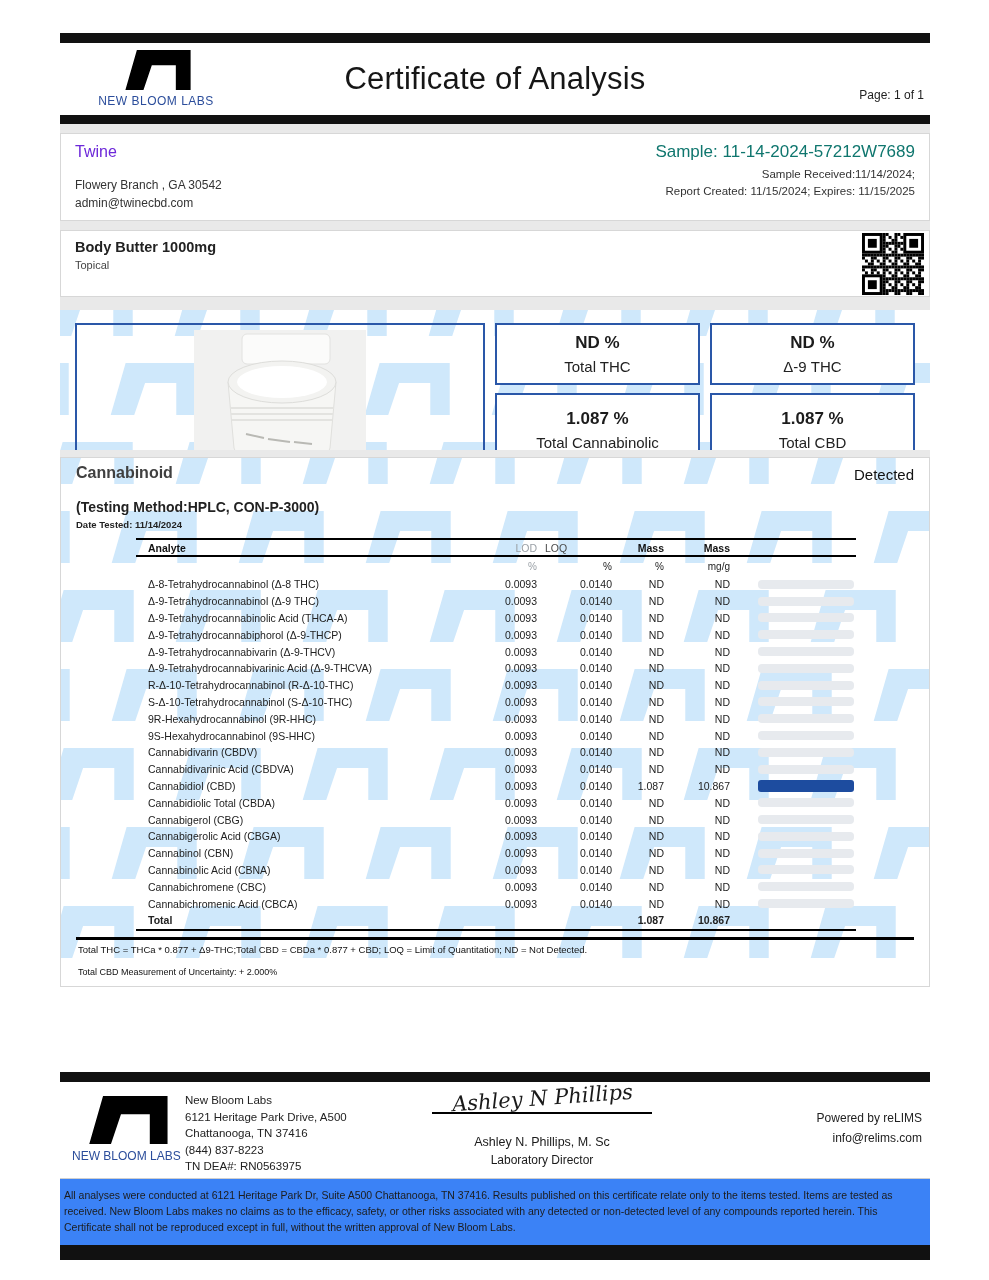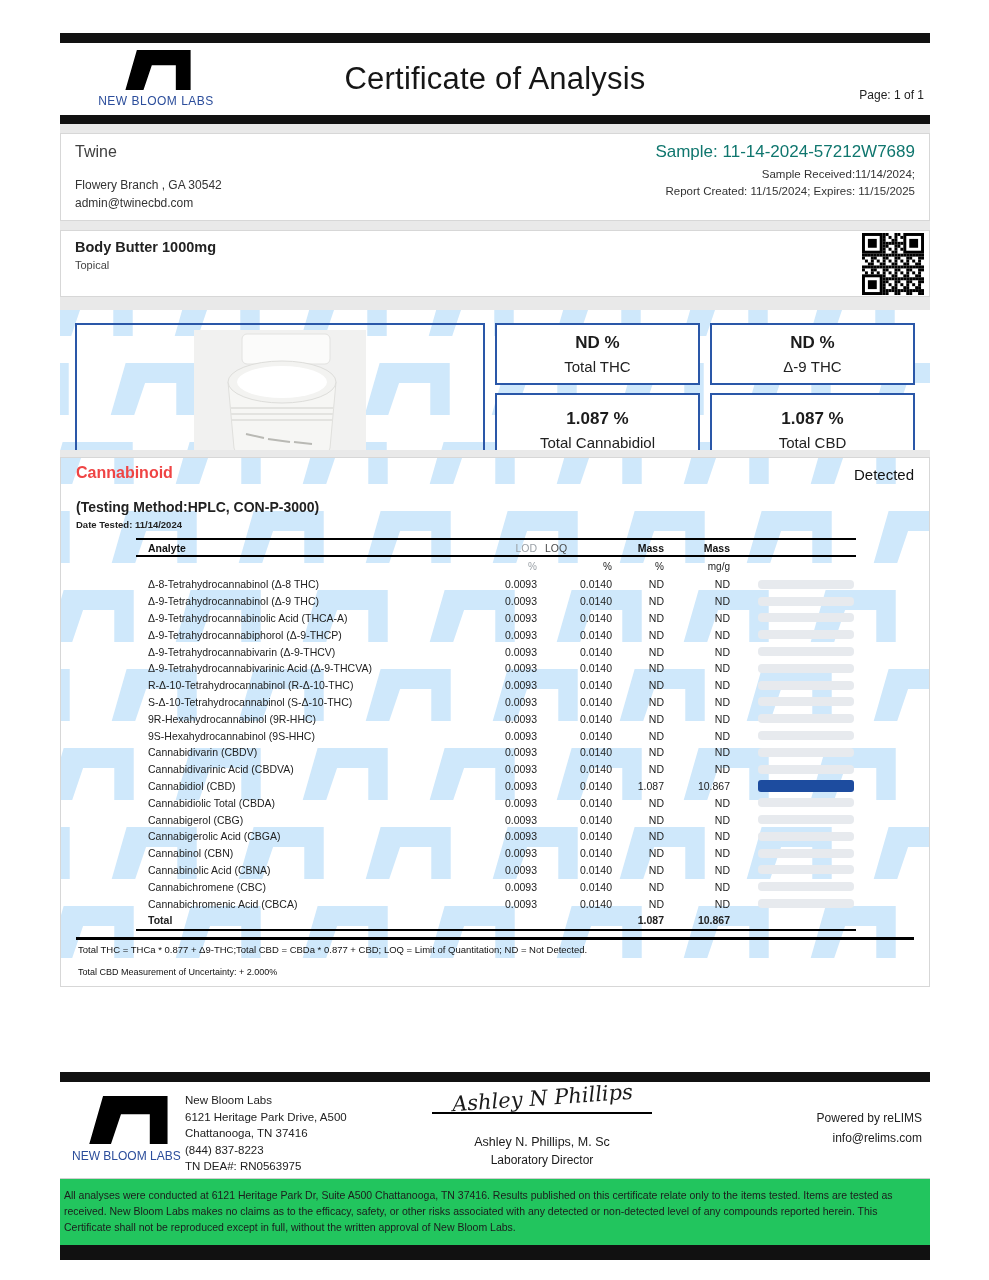--- a/index.html
+++ b/index.html
@@ -15,21 +15,21 @@
   .brand-name { color:#2b4d9b; font-size:12px; letter-spacing:0.5px; margin-top:4px; white-space:nowrap; }
   .doc-title { position:absolute; left:0; right:0; text-align:center; font-size:31px; color:#161616; letter-spacing:0.2px; }
   .page-no { position:absolute; right:6px; top:45px; font-size:12px; color:#222; }
   .header-bot-bar { background:#111; height:9px; width:100%; }
 
   .doc-body { background:#e9e9e9; }
   .section { background:#fff; border:1px solid #d7d7d7; position:relative; }
   .gap { height:9px; }
 
   .client-section { height:88px; padding:9px 14px; }
-  .client-name { font-size:16px; color:#404040; }
+  .client-name { font-size:16px; color:#6d28d9; }
   .client-lines { margin-top:15px; font-size:12px; line-height:18px; color:#333; }
   .sample-block { position:absolute; top:8px; right:14px; text-align:right; }
   .sample-id { font-size:17px; color:#0f766e; }
   .sample-sub { font-size:11.5px; color:#333; margin-top:4px; line-height:17px; }
 
   .product-section { height:67px; padding:8px 14px; }
   .product-name { font-size:14.5px; font-weight:bold; color:#222; }
   .product-type { font-size:11px; color:#444; margin-top:4px; }
   .qr-wrap { position:absolute; right:5px; top:2px; width:62px; height:62px; background:#fff; }
 
@@ -40,21 +40,21 @@
   .results-inner { position:relative; display:flex; padding:13px 15px 10px 15px; height:100%; }
   .photo-box { width:410px; height:149px; border:2px solid #2a57a8; background:transparent; display:flex; align-items:center; justify-content:center; }
   .photo-canvas { width:172px; height:135px; }
   .summary-grid { margin-left:10px; flex:1; display:grid; grid-template-columns:1fr 1fr; grid-template-rows:62px 74px; gap:8px 10px; }
   .sum-box { border:2px solid #2a57a8; background:#fff; display:flex; flex-direction:column; align-items:center; justify-content:center; }
   .sum-value { font-size:17px; font-weight:bold; color:#1c1c1c; }
   .sum-label { font-size:15px; color:#222; margin-top:5px; }
 
   .cann-section { padding:6px 15px 8px 15px; }
   .cann-head { position:relative; }
-  .cann-title { font-size:16px; font-weight:bold; color:#ef4444; }
+  .cann-title { font-size:16px; font-weight:bold; color:#404040; }
   .cann-status { position:absolute; right:0; top:2px; font-size:15px; color:#111; }
   .cann-method { font-size:14px; font-weight:700; color:#222; margin-top:17px; }
   .cann-date { font-size:9.5px; font-weight:600; color:#222; margin-top:4px; }
 
   .ctable { position:relative; margin:8px 0 0 60px; width:720px; border-top:2.5px solid #000; border-bottom:2px solid #000; }
   .trow, .thead-row, .tunits-row { display:grid; grid-template-columns:1fr 80px 75px 52px 66px 118px; align-items:center; }
   .thead-row { height:17px; border-bottom:2px solid #000; font-size:10.5px; }
   .tunits-row { height:19px; font-size:10px; color:#222; }
   .trow { height:16.8px; font-size:10.5px; color:#222; }
   .c-an { padding-left:12px; text-align:left; white-space:nowrap; overflow:hidden; }
@@ -80,21 +80,21 @@
   .f-logo { width:88px; height:48px; }
   .f-brand-name { color:#2b4d9b; font-size:12px; margin-top:5px; white-space:nowrap; }
   .f-lab { position:absolute; left:125px; top:10px; font-size:11.5px; line-height:16.5px; color:#222; }
   .f-sign { position:absolute; left:372px; top:4px; width:220px; text-align:center; }
   .signature { font-family:"DejaVu Serif", serif; font-style:italic; font-size:21px; color:#1a1a1a; transform:rotate(-4deg); display:inline-block; }
   .sign-line { border-top:2px solid #000; margin-top:2px; }
   .signer { font-size:12.5px; color:#1a1a1a; margin-top:21px; }
   .signer-title { font-size:12px; color:#1a1a1a; margin-top:4px; }
   .f-powered { position:absolute; right:8px; top:26px; text-align:right; font-size:12px; line-height:20px; color:#222; }
   .f-divider { border-top:1px solid #cfcfcf; }
-  .disclaimer { padding:8px 4px 10px 4px; font-size:10.5px; line-height:16px; color:#1c1c1c; background:#22c55e; }
+  .disclaimer { padding:8px 4px 10px 4px; font-size:10.5px; line-height:16px; color:#1c1c1c; background:#3b82f6; }
   .bottom-bar { background:#111; height:15px; width:100%; }
 </style>
 </head>
 <body>
 
 <svg width="0" height="0" style="position:absolute">
   <defs>
     <symbol id="nbl-logo" viewBox="0 0 200 115">
       <path d="M12 115 L45 0 H200 V115 H157 V44 H88 L64 115 Z"></path>
     </symbol>
@@ -433,21 +433,21 @@
             <div class="sum-box">
               <div class="sum-value">ND %</div>
               <div class="sum-label">Total THC</div>
             </div>
             <div class="sum-box">
               <div class="sum-value">ND %</div>
               <div class="sum-label">Δ-9 THC</div>
             </div>
             <div class="sum-box">
               <div class="sum-value">1.087 %</div>
-              <div class="sum-label">Total Cannabidiol</div>
+              <div class="sum-label">Total Cannabinolic</div>
             </div>
             <div class="sum-box">
               <div class="sum-value">1.087 %</div>
               <div class="sum-label">Total CBD</div>
             </div>
           </div>
         </div>
       </div>
       <div class="gap" style="height:7px"></div>
 

